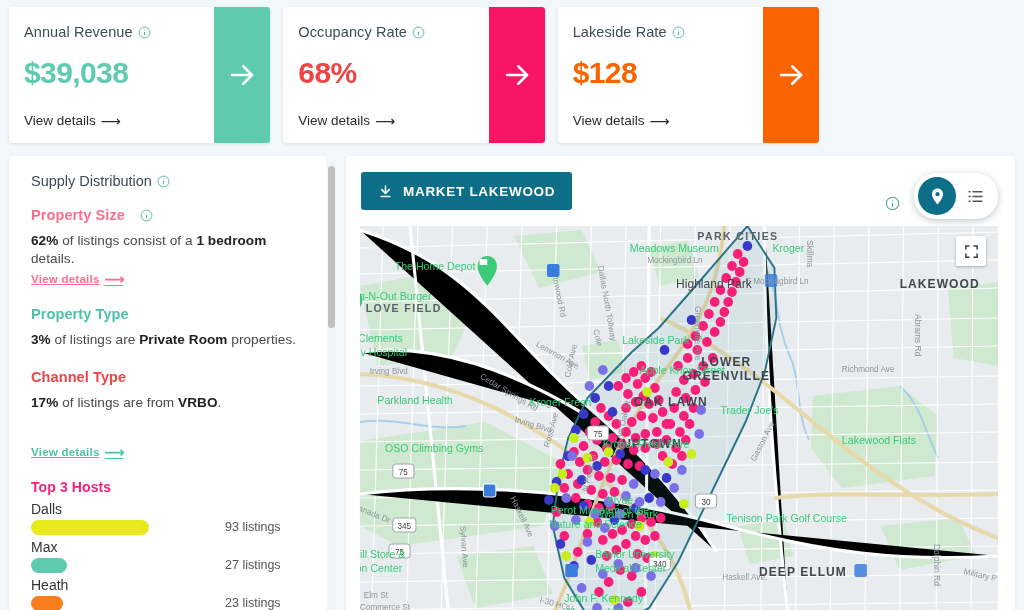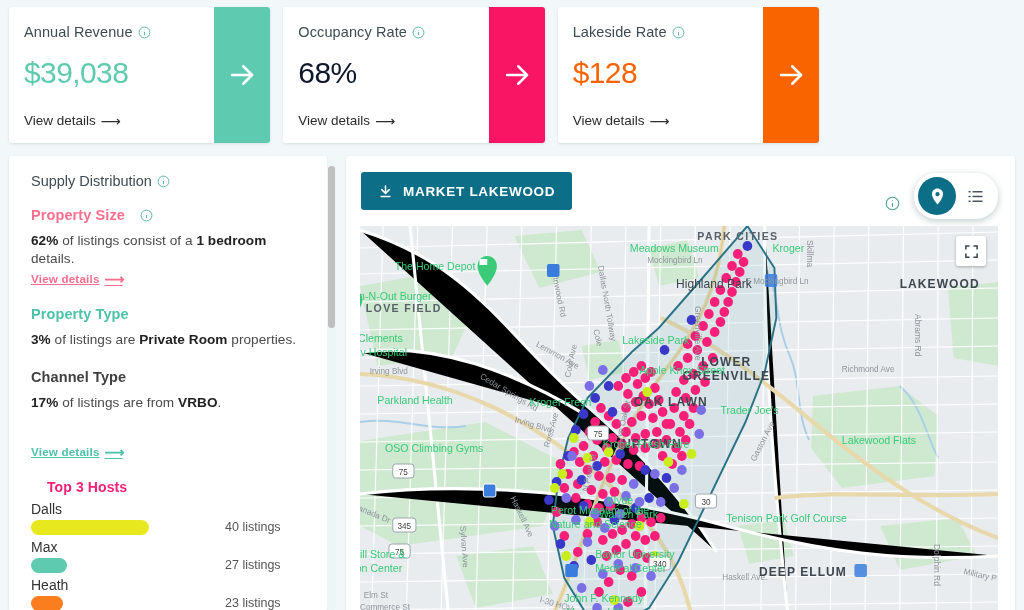--- a/index.html
+++ b/index.html
@@ -28,21 +28,21 @@
     min-width: 0;
   }
   .kpi-body { flex: 1 1 auto; padding: 17px 16px 10px 15px; display: flex; flex-direction: column; min-width:0; }
   .kpi-title {
     font-size: 14.5px; color: #3f4b52; font-weight: 400;
     display: flex; align-items: center; gap: 5px; letter-spacing: .1px;
   }
   .info-ico { display: inline-flex; width: 13px; height: 13px; flex: 0 0 13px; }
   .info-ico svg { width: 13px; height: 13px; display: block; }
   .kpi-value {
-    font-size: 30px; font-weight: 400; letter-spacing: -.6px;
+    font-size: 30px; font-weight: 700; letter-spacing: -.6px;
     margin-top: 18px; line-height: 1; white-space: nowrap;
   }
   .kpi-link {
     margin-top: auto; font-size: 13.5px; color: #2b2b2b;
     display: flex; align-items: center; gap: 5px; padding-bottom: 5px;
     cursor: pointer;
   }
   .arrow-r { font-size: 14px; line-height: 1; letter-spacing: -2px; }
   .kpi-band {
     width: 56px; flex: 0 0 56px;
@@ -78,21 +78,21 @@
   }
   .sec-text { font-size: 13.6px; color: #4a4a4a; line-height: 1.35; letter-spacing: .05px; }
   .sec-text b { color: #222; font-weight: 700; }
   .vd {
     display: inline-flex; align-items: center; gap: 5px;
     font-size: 11.6px; font-weight: 700; text-decoration: underline;
     margin-top: 3px; cursor: pointer; letter-spacing: .2px;
   }
   .vd-lone { margin-top: 14px; margin-bottom: 20px; }
   .hosts-title {
-    font-size: 14px; font-weight: 700; color: #f81f78; margin-bottom: 6px; letter-spacing:.1px;margin-left:16px;
+    font-size: 14px; font-weight: 700; color: #f81f78; margin-bottom: 6px; letter-spacing:.1px;
   }
   .host-row { margin-bottom: 4px; }
   .host-name { font-size: 14px; color: #333; margin-bottom: 3px; }
   .host-line { display: flex; align-items: center; }
   .host-bar { height: 15px; border-radius: 8px; }
   .host-count { font-size: 12.5px; color: #555; margin-left: auto; width: 86px; }
 
   
   .sbar-track {
     position: absolute; right: 0; top: 5px; width: 9px; height: 450px;
@@ -194,21 +194,21 @@
         <div class="kpi-title">
           <span>Occupancy Rate</span>
           <span class="info-ico">
             <svg viewBox="0 0 24 24" fill="none" stroke="#5ab5a8" stroke-width="1.8">
                 <circle cx="12" cy="12" r="10"></circle>
                 <line x1="12" y1="11" x2="12" y2="17"></line>
                 <circle cx="12" cy="7.6" r=".9" fill="#5ab5a8" stroke="none"></circle>
               </svg>
           </span>
         </div>
-        <div class="kpi-value" style="color:#0f172a">68%</div>
+        <div class="kpi-value" style="color:#ef4444">68%</div>
         <div class="kpi-link">
           <span>View details</span>
           <span class="arrow-r">⟶</span>
         </div>
       </div>
       <div class="kpi-band" style="background:#fa1464">
         <svg viewBox="0 0 24 24" fill="none" stroke="#fff" stroke-width="2" stroke-linecap="round" stroke-linejoin="round">
             <line x1="4" y1="12" x2="20" y2="12"></line>
             <polyline points="13,5 20,12 13,19"></polyline>
           </svg>
@@ -281,40 +281,40 @@
           
           <div class="sec">
             <div class="sec-title" style="color:#4cc2aa">
               <span>Property Type</span>
             </div>
             <div class="sec-text"><b>3%</b><span> of listings are </span><b>Private Room</b><span> properties.</span></div>
           </div>
 
           
           <div class="sec">
-            <div class="sec-title" style="color:#404040">
+            <div class="sec-title" style="color:#ef4444">
               <span>Channel Type</span>
             </div>
             <div class="sec-text"><b>17%</b><span> of listings are from </span><b>VRBO</b><span>.</span></div>
           </div>
 
           <div class="vd vd-lone" style="color:#4cc2aa">
             <span>View details</span>
             <span class="arrow-r" style="text-decoration:none">⟶</span>
           </div>
 
           
           <div>
             <div class="hosts-title">Top 3 Hosts</div>
 
             <div class="host-row">
               <div class="host-name">Dalls</div>
               <div class="host-line">
                 <div class="host-bar" style="width:118px;background:#e8e81e"></div>
-                <div class="host-count">40 listings</div>
+                <div class="host-count">93 listings</div>
               </div>
             </div>
 
             <div class="host-row">
               <div class="host-name">Max</div>
               <div class="host-line">
                 <div class="host-bar" style="width:36px;background:#5ecbb0"></div>
                 <div class="host-count">27 listings</div>
               </div>
             </div>

